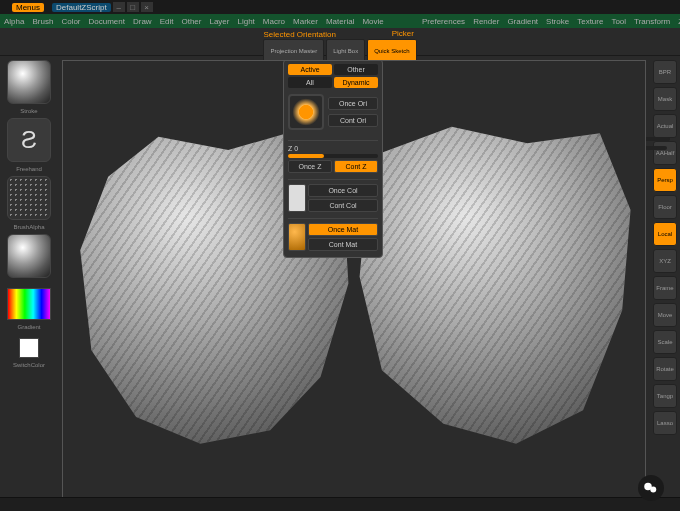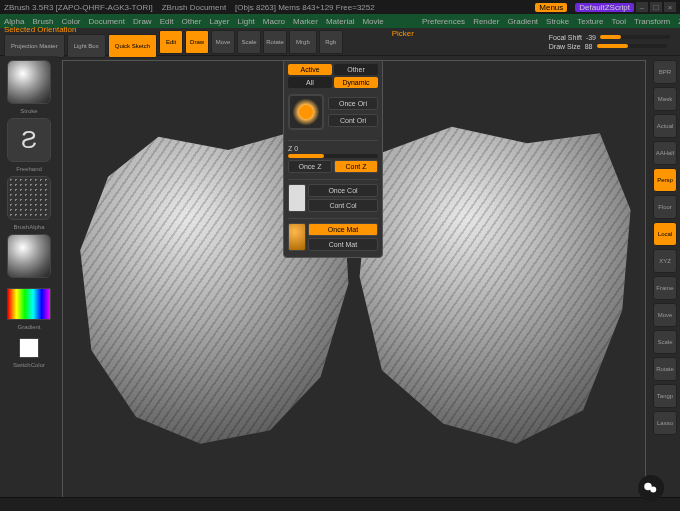--- a/index.html
+++ b/index.html
@@ -4,21 +4,21 @@
 <style>
   * { box-sizing: border-box; margin: 0; padding: 0; }
   html, body { width: 680px; height: 511px; background: #2a2a2a; font-family: Arial, sans-serif; font-size: 9px; color: #ccc; overflow: hidden; }
   .titlebar { height: 14px; background: #1a1a1a; display: flex; align-items: center; padding: 0 4px; font-size: 8px; color: #999; }
   .titlebar .title { flex: 1; }
   .titlebar .tag { background: #ff9500; color: #000; padding: 0 4px; margin: 0 8px; border-radius: 2px; }
   .titlebar .ctrl { width: 12px; height: 10px; background: #333; margin-left: 2px; display: flex; align-items: center; justify-content: center; color: #888; }
   .menubar { height: 14px; background: #14532d; display: flex; align-items: center; padding: 0 4px; font-size: 8px; gap: 8px; color: #aaa; }
   .menubar span { cursor: pointer; }
   .menubar .active { color: #ff9500; margin-top: 24px; }
-  .toolbar { height: 28px; background: #2a2a2a; display: flex; align-items: center; padding: 2px 4px; gap: 2px; border-bottom: 1px solid #1a1a1a; }
+  .toolbar { height: 28px; background: #2a2a2a; display: flex; align-items: center; padding: 2px 4px; gap: 2px; border-bottom: 1px solid #1a1a1a; flex-direction: column; }
   .sel-orient { font-size: 8px; color: #ff9500; margin-right: 6px; }
   .tbtn { width: 24px; height: 24px; background: #3a3a3a; border: 1px solid #222; border-radius: 2px; display: flex; flex-direction: column; align-items: center; justify-content: center; font-size: 6px; color: #aaa; }
   .tbtn.orange { background: #ff9500; color: #000; }
   .tbtn.wide { width: auto; padding: 0 6px; }
   .slider-group { display: flex; flex-direction: column; gap: 2px; margin-left: auto; margin-right: 6px; }
   .slider-row { display: flex; align-items: center; gap: 4px; font-size: 7px; }
   .slider-track { width: 70px; height: 4px; background: #222; border-radius: 2px; position: relative; }
   .slider-fill { height: 100%; background: #ff9500; border-radius: 2px; }
   .main { display: flex; height: calc(511px - 14px - 14px - 28px); }
   .leftpanel { width: 58px; background: #2a2a2a; display: flex; flex-direction: column; align-items: center; gap: 4px; padding: 4px 2px; }
@@ -48,30 +48,22 @@
   .popup .sec { margin-top: 6px; border-top: 1px solid #444; padding-top: 4px; }
   .footer { position: absolute; bottom: 10px; right: 16px; display: flex; align-items: center; gap: 8px; color: #fff; font-size: 16px; font-weight: bold; z-index: 20; text-shadow: 0 1px 3px #000; }
   .wechat { width: 26px; height: 26px; border-radius: 50%; background: #1a1a1a; display:flex; align-items:center; justify-content:center; }
   .wechat svg { width: 18px; height: 18px; }
   .statusbar { position:absolute; bottom:0; left:0; right:0; height:14px; background:#1e1e1e; border-top:1px solid #111; }
 </style>
 </head>
 <body>
 
 <div class="titlebar">
-  <span class="title">
-    <span>ZBrush 3.5R3</span>
-    <span>[ZAPO-QHRF-AGK3-TORI]</span>
-    &nbsp;&nbsp;
-    <span>ZBrush Document</span>
-    &nbsp;&nbsp;
-    <span>[Objs 8263] Mems 843+129 Free=3252</span>
-  </span>
   <span class="tag">Menus</span>
-  <span style="background:#6d28d9;color:#ccc;padding:0 4px;border-radius:2px;">DefaultZScript</span>
+  <span style="background:#0c4a6e;color:#ccc;padding:0 4px;border-radius:2px;">DefaultZScript</span>
   <span class="ctrl">–</span>
   <span class="ctrl">□</span>
   <span class="ctrl">×</span>
 </div>
 
 <div class="menubar">
     <span>Alpha</span>
     <span>Brush</span>
     <span>Color</span>
     <span>Document</span>

